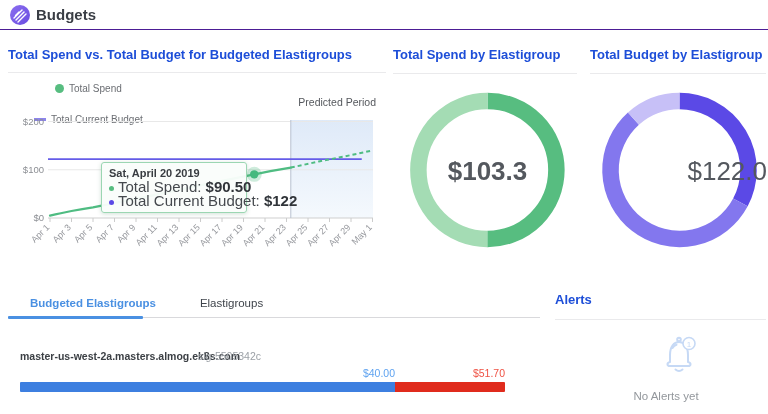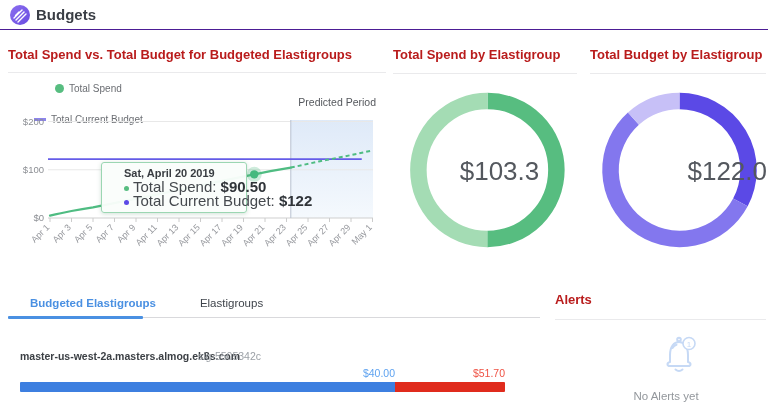--- a/index.html
+++ b/index.html
@@ -6,21 +6,21 @@
   html,body { background:#fff; }
   body { font-family:"Liberation Sans", sans-serif; }
   .app { position:relative; width:768px; height:414px; background:#fff; overflow:hidden; }
 
   
   .header { position:absolute; top:0; left:0; width:768px; height:30px; background:#fff; border-bottom:1px solid #4c1d95; }
   .logo { position:absolute; left:10px; top:5px; width:20px; height:20px; }
   .header-title { position:absolute; left:36px; top:0; height:30px; line-height:30px; font-size:15px; font-weight:700; color:#3a3e45; }
 
   
-  .panel-title { position:absolute; font-size:13px; font-weight:600; color:#b91c1c; white-space:nowrap; }
+  .panel-title { position:absolute; font-size:13px; font-weight:600; color:#1d4ed8; white-space:nowrap; }
   .pt-left  { left:8px;  top:47px; }
   .pt-mid   { left:393px; top:47px; }
   .pt-right { left:590px; top:47px; }
   .divider { position:absolute; height:1px; background:#eaeaec; }
   .d-left  { left:8px;   top:72px; width:378px; }
   .d-mid   { left:393px; top:73px; width:184px; }
   .d-right { left:590px; top:73px; width:176px; }
 
   
   .legend { position:absolute; left:34px; top:83px; display:flex; gap:20px; align-items:center;flex-direction:column; }
@@ -28,32 +28,32 @@
   .lg-dot  { width:9px; height:9px; border-radius:50%; margin-right:5px; }
   .lg-line { width:12px; height:2.5px; margin-right:5px; }
 
   .predicted-label { position:absolute; left:250px; top:96px; width:126px; text-align:right; font-size:10.5px; color:#55585d; }
 
   #spend-chart { position:absolute; left:0; top:95px; }
 
   
   .tooltip { position:absolute; left:101px; top:162px; width:146px; background:rgba(250,253,251,0.96);
              border:1px solid #9bd6b2; border-radius:3px; box-shadow:0 1px 4px rgba(70,130,95,0.25);
-             padding:4px 7px 5px 22px; z-index:6; }
+             padding:4px 7px 5px 7px; z-index:6; }
   .t-title { font-size:11px; font-weight:700; color:#383c41; margin-bottom:1px; }
   .t-row { font-size:15px; color:#45494e; line-height:13.5px; white-space:nowrap; }
   .t-dot { display:inline-block; width:5px; height:5px; border-radius:50%; margin-right:4px; transform:translateY(-1px); }
   .t-val { font-weight:700; color:#303439; }
 
   
   .donut { position:absolute; top:82px; }
   #spend-donut  { left:400px; }
   #budget-donut { left:592px; }
   .donut-center { position:absolute; top:156px; width:175px; text-align:center; font-size:26px; color:#54585e; }
-  .dc-spend  { left:412px; }
+  .dc-spend  { left:400px;font-weight:bold; }
   .dc-budget { left:592px;text-align:right; }
 
   
   .tab-bar { position:absolute; left:8px; top:295px; display:flex;justify-content:center; }
   .tab { font-size:11.5px; padding:2px 22px 10px 22px; cursor:pointer; color:#3f444b; }
   .tab.active { font-weight:600; }
   .tab-line-gray { position:absolute; left:8px; top:317px; width:532px; height:1px; background:#d9d9dc; }
   .tab-line-blue { position:absolute; left:8px; top:316px; width:135px; height:2.5px; border-radius:1px; }
 
   

